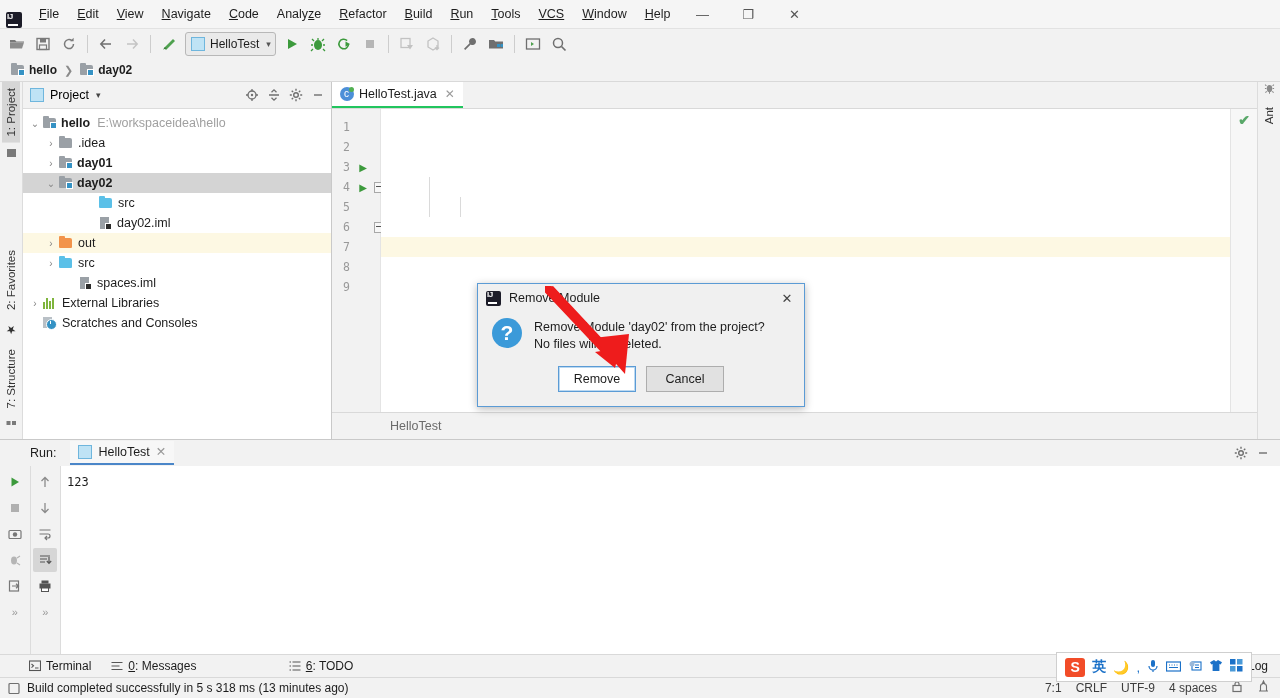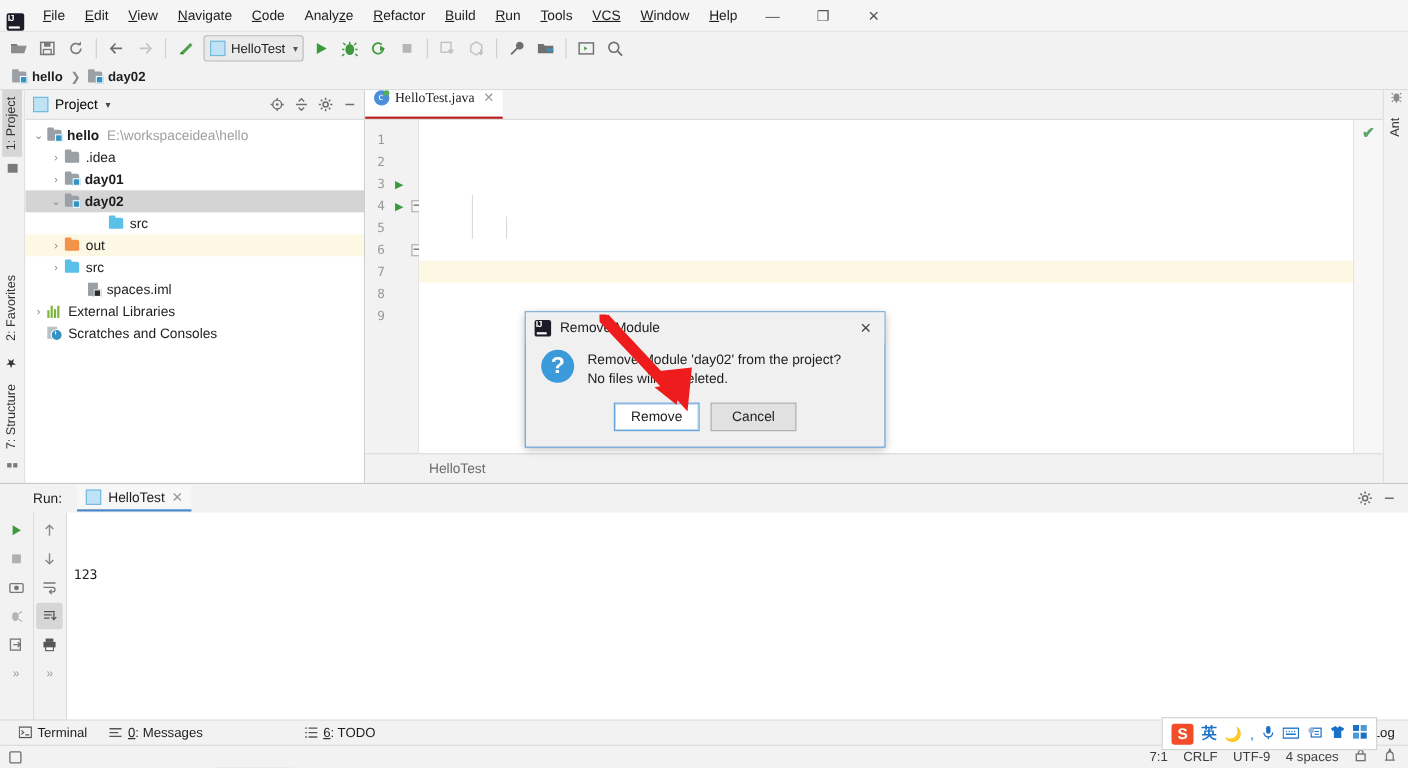--- a/index.html
+++ b/index.html
@@ -85,21 +85,21 @@
   .ico-lib i{display:block;width:2px;background:#7fb53d;}
   
   .ico-scr{width:14px;height:13px;position:relative;margin-right:5px;flex:0 0 auto;}
   .ico-scr .pg{position:absolute;left:0;top:0;width:9px;height:11px;background:#b9c0c6;}
   .ico-scr .cl{position:absolute;right:0;bottom:0;width:9px;height:9px;border-radius:50%;background:#3592c4;border:1px solid #fff;}
   .ico-scr .cl:after{content:"";position:absolute;left:3px;top:1px;width:1px;height:3px;background:#fff;}
 
   
   .editor{flex:1;display:flex;flex-direction:column;min-width:0;background:#fff;}
   .tabsbar{height:26px;display:flex;align-items:stretch;background:#f2f2f2;border-bottom:1px solid #d9d9d9;flex:0 0 auto;}
-  .etab{display:flex;padding:0 8px;background:#fff;border-bottom:2px solid #b91c1c;font-size:12.5px;gap:5px;font-family:Liberation Serif, serif;}
+  .etab{display:flex;align-items:center;padding:0 8px;background:#fff;border-bottom:2px solid #22c55e;font-size:12.5px;gap:5px;}
   .etab .x{color:#9a9a9a;font-size:12px;margin-left:3px;}
   .ico-java{width:14px;height:14px;border-radius:50%;background:#4c8fd8;position:relative;flex:0 0 auto;}
   .ico-java:before{content:"c";position:absolute;left:4px;top:0px;color:#fff;font-size:10px;line-height:14px;}
   .ico-java:after{content:"";position:absolute;right:0px;top:0px;width:5px;height:5px;border-radius:50%;background:#52b052;}
   .edit-area{flex:1;display:flex;min-height:0;position:relative;overflow:hidden;}
   .gutter{width:48px;background:#f2f2f2;border-right:1px solid #e4e4e4;flex:0 0 auto;position:relative;}
   .gnum{position:absolute;right:30px;width:22px;text-align:right;font-family:"DejaVu Sans Mono",monospace;font-size:11.5px;color:#999;line-height:20px;}
   .gmark{position:absolute;left:24px;width:14px;height:20px;line-height:20px;text-align:center;}
   .run-tri{color:#3c9a3c;font-size:10px;}
   .fold{display:inline-block;width:9px;height:9px;border:1px solid #a8a8a8;background:#f7f7f7;position:relative;vertical-align:middle;}
@@ -123,31 +123,31 @@
   .runtab .x{color:#9a9a9a;}
   .run-tools{margin-left:auto;display:flex;align-items:center;padding-right:6px;}
   .runbody{flex:1;display:flex;min-height:0;}
   .runside{width:60px;display:flex;flex:0 0 auto;background:#f2f2f2;}
   .runcol{width:30px;display:flex;flex-direction:column;align-items:center;padding-top:4px;gap:2px;}
   .runcol.sep{border-left:1px solid #dcdcdc;}
   .ricon{width:24px;height:24px;display:flex;align-items:center;justify-content:center;border-radius:2px;}
   .ricon.on{background:#d6d6d6;}
   .console{flex:1;background:#fff;border-left:1px solid #dcdcdc;position:relative;font-family:"DejaVu Sans Mono",monospace;font-size:12px;line-height:20px;padding:6px 0 0 6px;overflow:hidden;}
   .cmdline{color:#3d3d3d;background:#eaf5ea;display:inline-block;padding-right:4px;}
-  .out{color:#1d1d1d;margin-top:40px;}
+  .out{color:#1d1d1d;}
   .exit{color:#2b4fd6;}
 
   
   .ime{position:absolute;right:28px;bottom:16px;height:28px;display:flex;align-items:center;gap:7px;padding:0 8px;background:#fff;border:1px solid #cfcfcf;}
   .ime .sg{width:20px;height:19px;background:#f24c28;border-radius:3px;color:#fff;font-size:14px;font-weight:bold;text-align:center;line-height:19px;}
   .ime .cn{color:#1b71c8;font-size:14px;font-weight:bold;}
   .ime .gi{color:#1b71c8;font-size:13px;}
 
   
-  .bottabs{height:22px;display:flex;align-items:center;background:#f2f2f2;border-top:1px solid #d9d9d9;padding-left:8px;gap:2px;flex:0 0 auto;}
+  .bottabs{height:22px;display:flex;align-items:center;background:#f2f2f2;border-top:1px solid #d9d9d9;padding-left:20px;gap:2px;flex:0 0 auto;}
   .bt{display:flex;align-items:center;gap:5px;padding:2px 9px;font-size:12px;color:#1d1d1d;}
   .bt.active{background:#d6d6d6;margin-top:46px;}
   .bt u{text-decoration:underline;}
   .bt-right{margin-left:auto;display:flex;align-items:center;padding-right:12px;gap:6px;}
   .statusbar{height:20px;display:flex;align-items:center;background:#f2f2f2;border-top:1px solid #d9d9d9;padding:0 10px 0 8px;font-size:12px;color:#1d1d1d;flex:0 0 auto;}
   .sb-right{margin-left:auto;display:flex;align-items:center;gap:14px;color:#3d3d3d;}
 
   
   .overlay{position:absolute;left:0;top:0;width:1280px;height:698px;pointer-events:none;}
   .dialog{position:absolute;left:477px;top:283px;width:326px;height:122px;background:#f0f0f0;border:1px solid #5b9bd5;box-shadow:0 2px 8px rgba(0,0,0,.28);pointer-events:auto;}
@@ -415,20 +415,27 @@
           <span class="label b">day02</span>
         </div>
 
         <div class="row" style="padding-left:76px">
           <span class="ico-folder fc-blue">
               <span class="f"></span>
             </span>
           <span class="label">src</span>
         </div>
 
+        <div class="row" style="padding-left:76px">
+          <span class="ico-iml">
+              <span class="p"></span>
+              <span class="c"></span>
+            </span>
+          <span class="label">day02.iml</span>
+        </div>
 
         <div class="row hl" style="padding-left:20px">
           <span class="arrow">›</span>
           <span class="ico-folder fc-orange">
               <span class="f"></span>
             </span>
           <span class="label">out</span>
         </div>
 
         <div class="row" style="padding-left:20px">
@@ -706,20 +713,21 @@
           <path d="M6 1a5 5 0 1 1-3.5 8.6L1 11" fill="none" stroke="#555" stroke-width="1.1"></path>
         </svg>
       <span>Event Log</span>
     </div>
   </div>
 
   <div class="statusbar">
     <svg width="13" height="13" viewBox="0 0 13 13" style="margin-right:6px">
         <rect x="1" y="1.5" width="10" height="10" rx="1" fill="none" stroke="#6f6f6f" stroke-width="1.2"></rect>
       </svg>
+    <span>Build completed successfully in 5 s 318 ms (13 minutes ago)</span>
     <div class="sb-right">
       <span>7:1</span>
       <span>CRLF</span>
       <span>UTF-9</span>
       <span>4 spaces</span>
       <span>
         <svg width="12" height="13" viewBox="0 0 12 13">
             <rect x="2" y="5.5" width="8" height="6" fill="none" stroke="#6f6f6f" stroke-width="1.2"></rect>
             <path d="M4 5.5V4a2 2 0 1 1 4 0v1.5" fill="none" stroke="#6f6f6f" stroke-width="1.2"></path>
           </svg>

